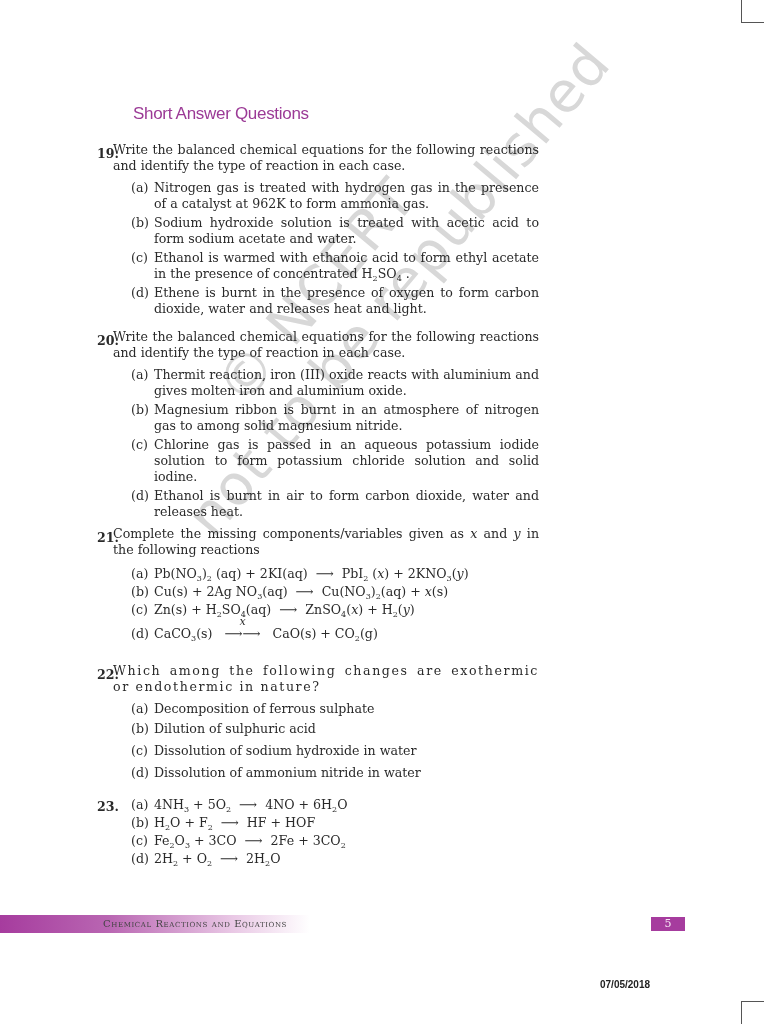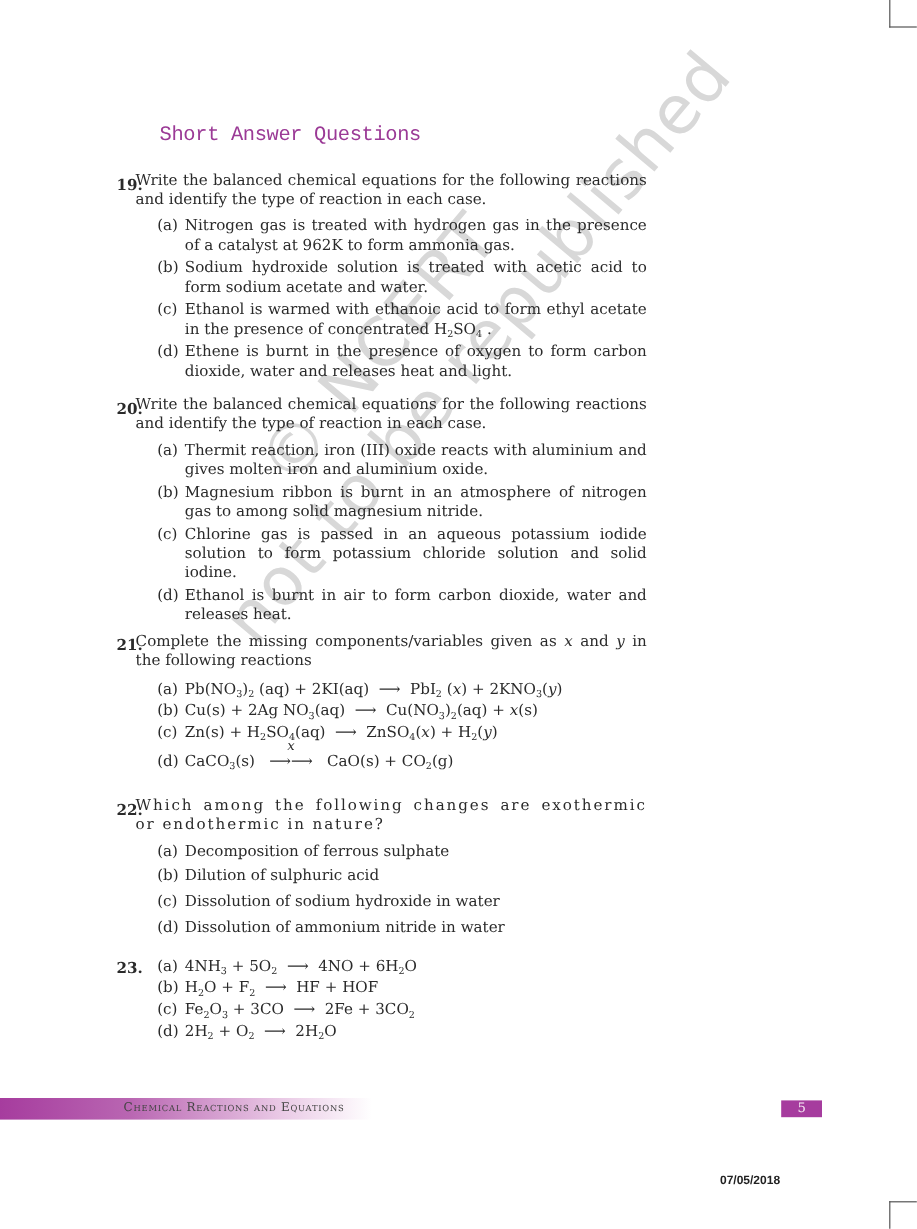--- a/index.html
+++ b/index.html
@@ -17,21 +17,21 @@
     transform: rotate(-50deg); transform-origin: 0 0;
     font-family: "DejaVu Sans", sans-serif; color: #d8d8d8;
     pointer-events: none; z-index: 0; line-height: 1;
   }
   .wm-line1 { font-size: 56px; margin-left: 120px; letter-spacing: 2px; }
   .wm-line2 { font-size: 56px; margin-top: 6px; letter-spacing: 1px; }
 
   .content { position: relative; z-index: 1; }
   .section-heading {
     position: absolute; left: 133px; top: 104px;
-    font-family: Liberation Mono, monospace; font-size: 17px; color: #9b3a96;
+    font-family: Liberation Sans, sans-serif; font-size: 17px; color: #9b3a96;
     letter-spacing: -0.3px;
   }
   .q { position: absolute; left: 97px; width: 442px; font-size: 12.6px; line-height: 16px; }
   .q-num { position: absolute; left: 0; top: 4px; font-weight: bold; font-size: 12.6px; }
   .q-text { margin-left: 16px; text-align: justify; }
   .parts { margin-left: 34px; margin-top: 6px; }
   .part { position: relative; padding-left: 23px; text-align: justify; margin-bottom: 3px; }
   .part .lbl { position: absolute; left: 0; top: 0; }
   .part.eq { margin-bottom: 2px; }
   .spaced { letter-spacing: 1.6px; }

